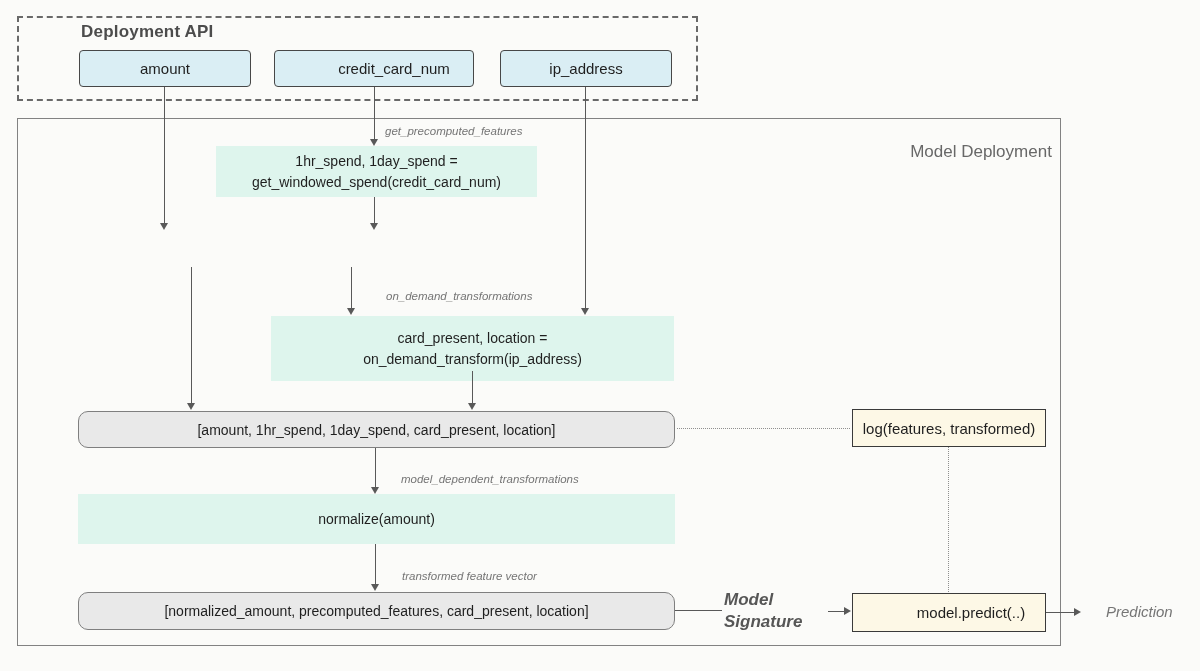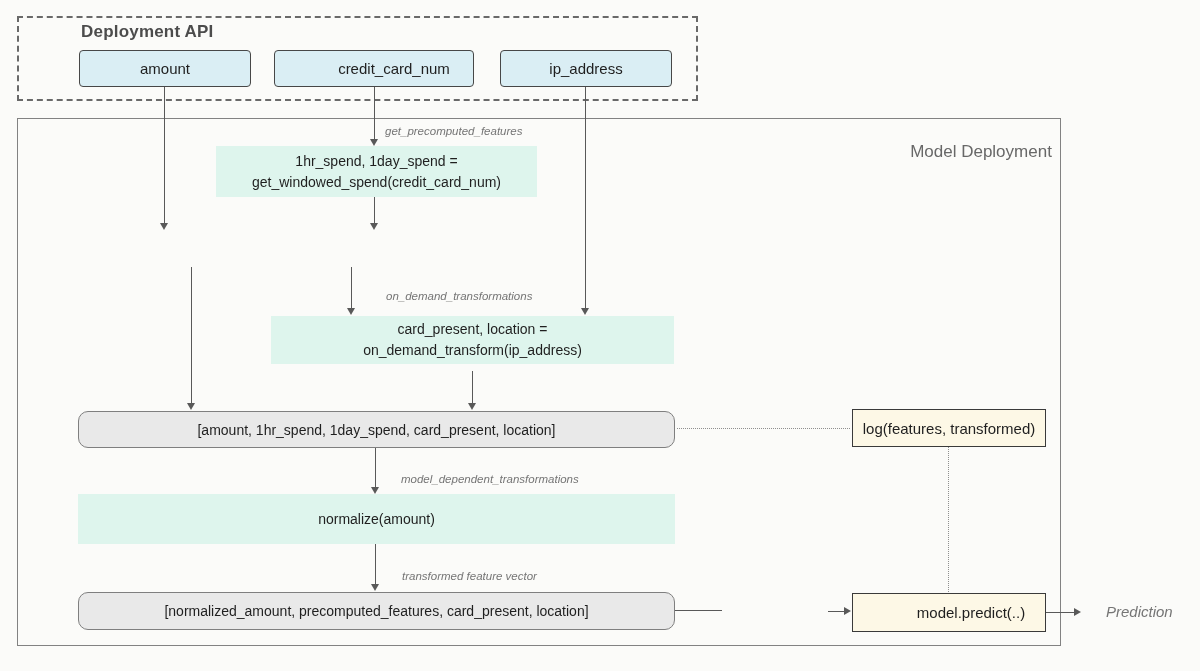--- a/index.html
+++ b/index.html
@@ -31,21 +31,21 @@
     background:var(--input-fill);display:flex;align-items:center;justify-content:center;
     font-size:15px;}
   .b-amount{left:79px;top:50px;width:172px;}
   .b-credit{left:274px;top:50px;width:200px;padding-left:40px;}
   .b-ip{left:500px;top:50px;width:172px;}
 
   .transform-box{position:absolute;background:var(--transform-fill);display:flex;
     flex-direction:column;align-items:center;justify-content:center;font-size:14px;
     line-height:1.5;text-align:center;}
   .b-windowed{left:216px;top:146px;width:321px;height:51px;}
-  .b-ondemand{left:271px;top:316px;width:403px;height:48px;}
+  .b-ondemand{left:271px;top:316px;width:403px;height:65px;}
   .b-normalize{left:78px;top:494px;width:597px;height:50px;}
 
   .vector-box{position:absolute;height:37px;border:1.4px solid #7f7f7f;border-radius:10px;
     background:var(--vector-fill);display:flex;align-items:center;justify-content:center;
     font-size:14px;}
   .b-fv1{left:78px;top:230px;width:418px;}
   .b-fv2{left:78px;top:411px;width:597px;}
   .b-fv3{left:78px;top:592px;width:597px;height:38px;}
 
   .model-box{position:absolute;border:1.8px solid var(--dark-border);background:var(--model-box-fill);
@@ -151,20 +151,21 @@
 
   <div class="vline" style="left:375px;top:544px;height:40px;"></div>
   <div class="ah-down" style="left:371px;top:584px;"></div>
   <div class="flow-label l-tfv">transformed feature vector</div>
 
   <div class="vector-box b-fv3">
     <span>[normalized_amount, precomputed_features, card_present, location]</span>
   </div>
 
   <div class="hline" style="left:675px;top:610px;width:47px;"></div>
+  <div class="sig-label">Model Signature</div>
   <div class="hline" style="left:828px;top:611px;width:16px;"></div>
   <div class="ah-right" style="left:844px;top:607px;"></div>
 
   <div class="model-box b-predict">
     <span>model.predict(..)</span>
   </div>
 
   <div class="hline" style="left:1046px;top:612px;width:28px;"></div>
   <div class="ah-right" style="left:1074px;top:608px;"></div>
   <div class="pred-label">Prediction</div>

